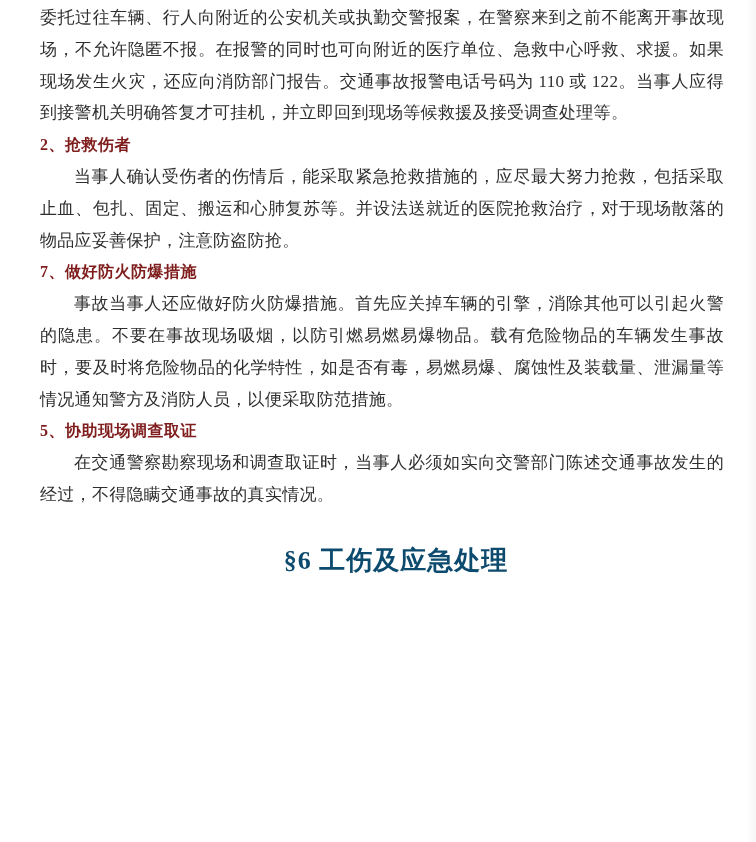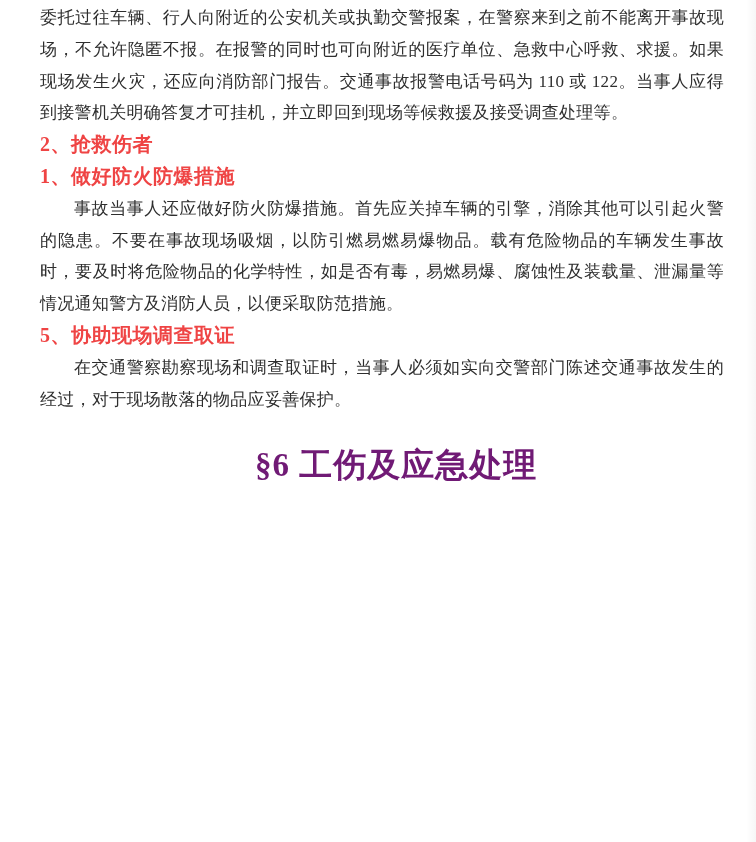--- a/index.html
+++ b/index.html
@@ -33,49 +33,50 @@
     margin: 0;
     text-align: justify;
     text-justify: inter-character;
     letter-spacing: 0.3px;
   }
   .para.indent {
     text-indent: 2em;
   }
   .sec-heading {
     margin: 0;
-    font-size: 20px;
+    font-size: 16px;
     font-weight: 700;
     line-height: 31.8px;
-    color: #ef4444;
+    color: #7f1d1d;
     letter-spacing: 0.5px;
   }
   .chapter-heading {
     margin: 30px 0 0 0;
     padding-left: 28px; 
     text-align: center;
-    font-size: 33px;
+    font-size: 26px;
     font-weight: 700;
     line-height: 40px;
-    color: #701a75;
+    color: #0c4a6e;
     letter-spacing: 1px;
   }
 </style>
 </head>
 <body>
 
 <div class="page">
 
   <p class="para">委托过往车辆、行人向附近的公安机关或执勤交警报案，在警察来到之前不能离开事故现场，不允许隐匿不报。在报警的同时也可向附近的医疗单位、急救中心呼救、求援。如果现场发生火灾，还应向消防部门报告。交通事故报警电话号码为 110 或 122。当事人应得到接警机关明确答复才可挂机，并立即回到现场等候救援及接受调查处理等。</p>
 
   <h3 class="sec-heading">2、抢救伤者</h3>
+  <p class="para indent">当事人确认受伤者的伤情后，能采取紧急抢救措施的，应尽最大努力抢救，包括采取止血、包扎、固定、搬运和心肺复苏等。并设法送就近的医院抢救治疗，对于现场散落的物品应妥善保护，注意防盗防抢。</p>
 
 
-  <h3 class="sec-heading">1、做好防火防爆措施</h3>
+  <h3 class="sec-heading">7、做好防火防爆措施</h3>
   <p class="para indent">事故当事人还应做好防火防爆措施。首先应关掉车辆的引擎，消除其他可以引起火警的隐患。不要在事故现场吸烟，以防引燃易燃易爆物品。载有危险物品的车辆发生事故时，要及时将危险物品的化学特性，如是否有毒，易燃易爆、腐蚀性及装载量、泄漏量等情况通知警方及消防人员，以便采取防范措施。</p>
 
   <h3 class="sec-heading">5、协助现场调查取证</h3>
-  <p class="para indent">在交通警察勘察现场和调查取证时，当事人必须如实向交警部门陈述交通事故发生的经过，对于现场散落的物品应妥善保护。</p>
+  <p class="para indent">在交通警察勘察现场和调查取证时，当事人必须如实向交警部门陈述交通事故发生的经过，不得隐瞒交通事故的真实情况。</p>
 
   <h2 class="chapter-heading">§6 工伤及应急处理</h2>
 
 
 </div>
 
 </body></html>

